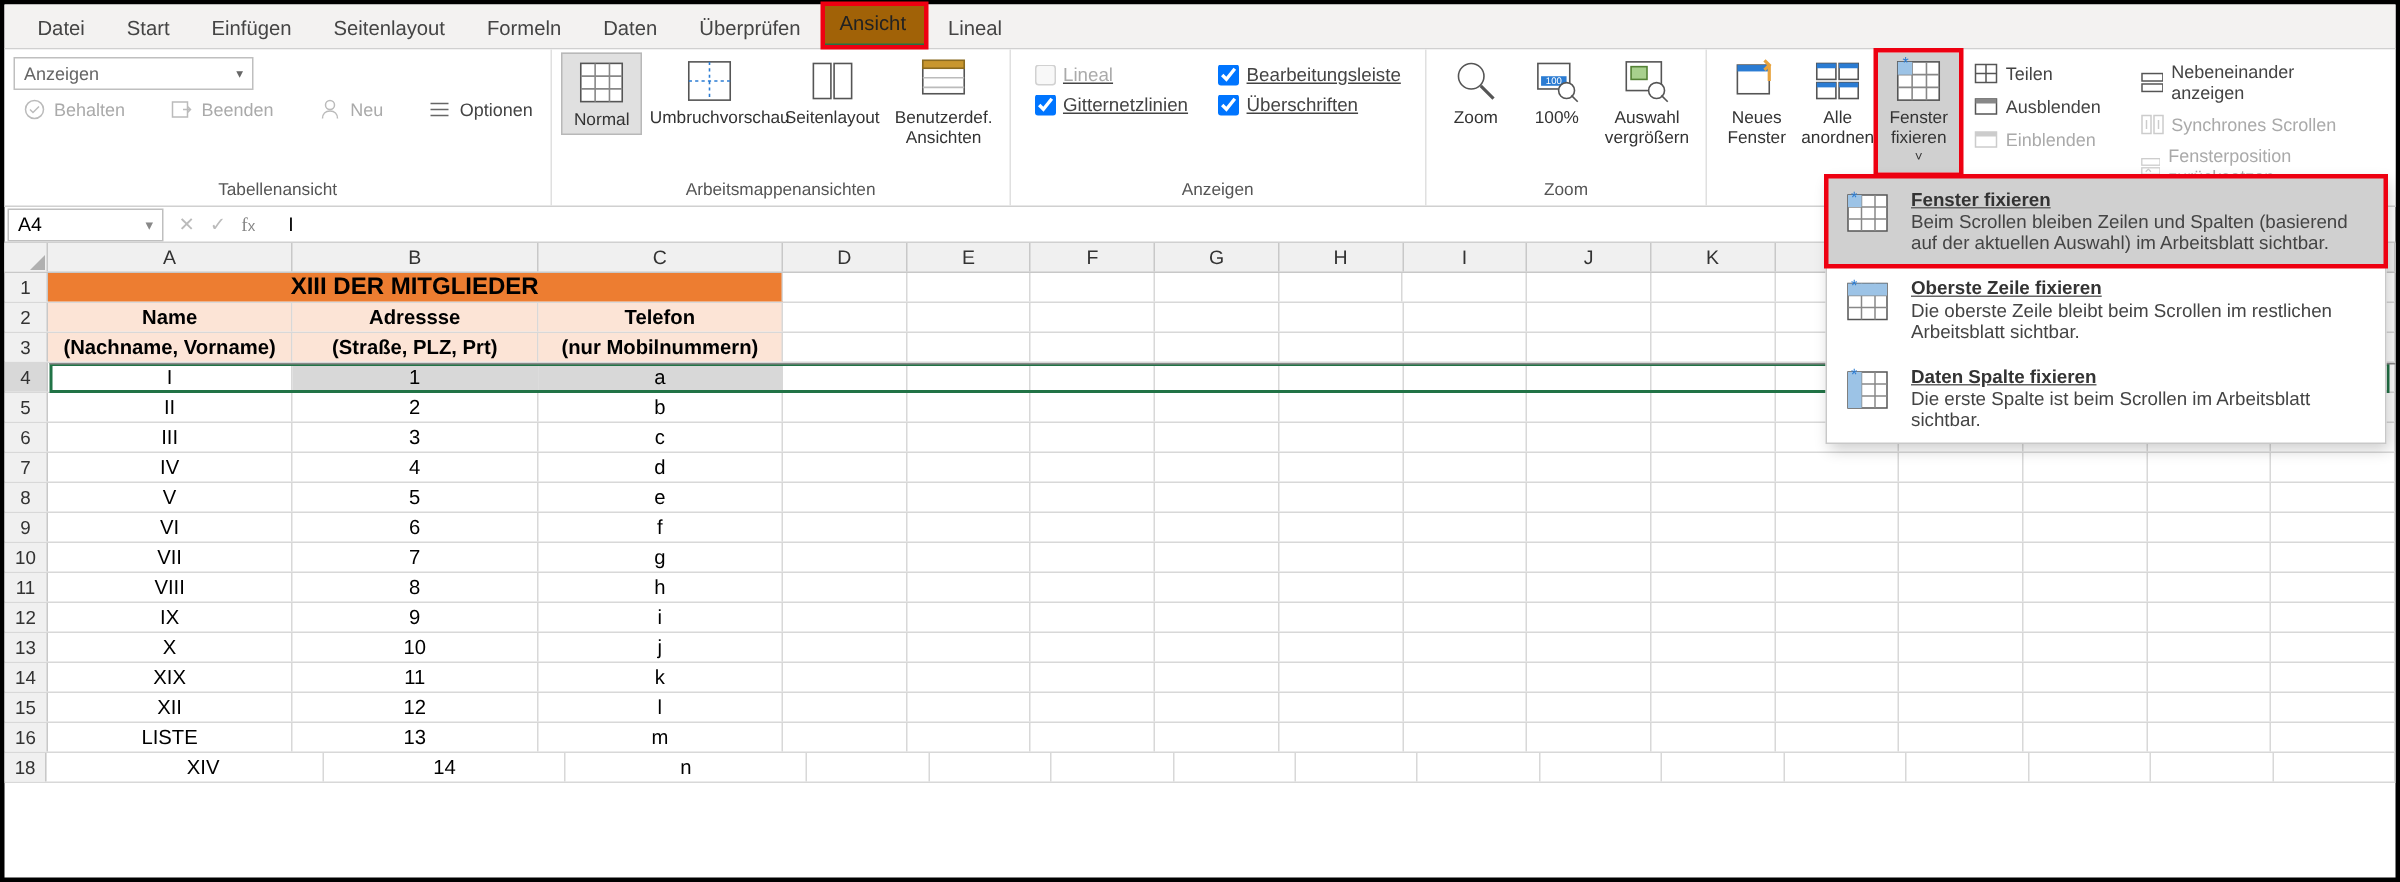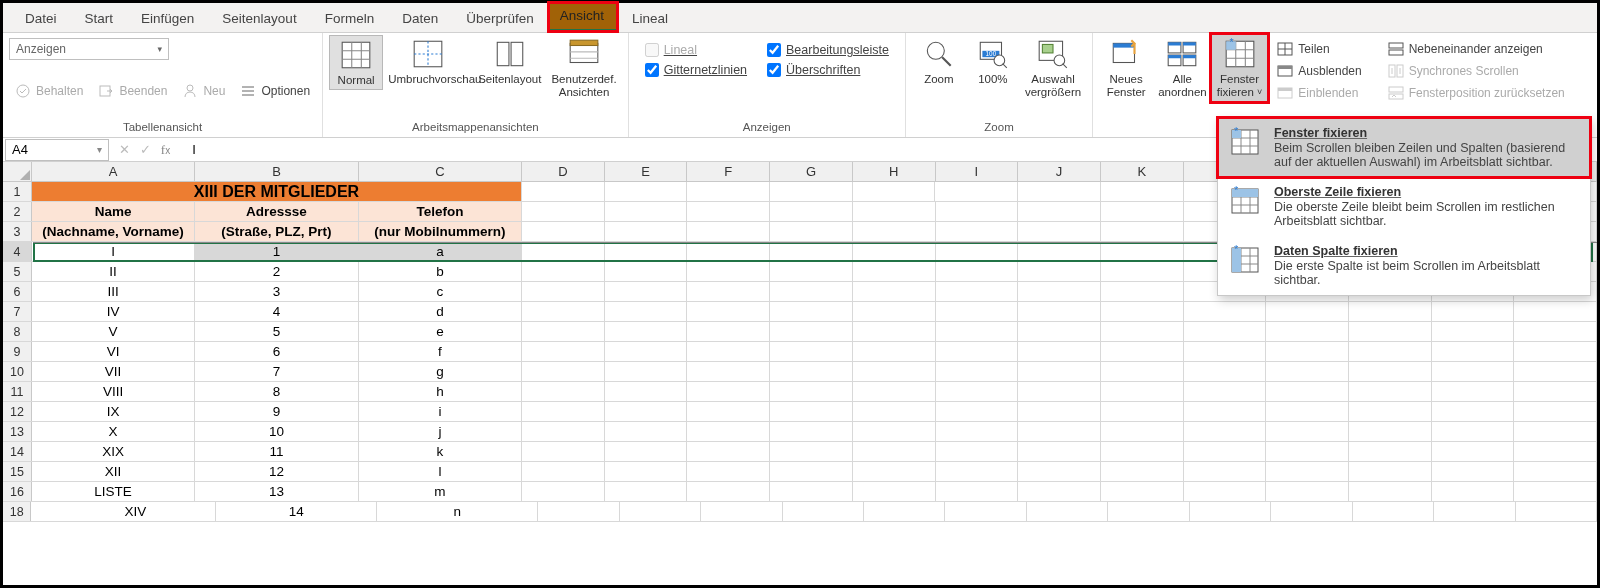--- a/index.html
+++ b/index.html
@@ -89,21 +89,21 @@
   </div>
 
   <div class="ribbon">
 
     <div class="group">
       <div class="group-body" style="flex-direction:column;gap:2px;padding-top:3px">
         <div class="styles-dd">
           <span>Anzeigen</span>
             <span class="caret">▾</span>
         </div>
-        <div style="display:flex;gap:3px;margin-top:19px">
+        <div style="display:flex;gap:18px;margin-top:1px">
           <div class="hbtn disabled">
               <svg viewBox="0 0 16 16">
                 <circle cx="8" cy="8" r="6" fill="none" stroke="#bbb"></circle>
                 <path d="M5 8l2 2 4-4" stroke="#bbb" fill="none"></path>
               </svg>
               <span>Behalten</span>
             </div>
           <div class="hbtn disabled">
               <svg viewBox="0 0 16 16">
                 <rect x="2" y="3" width="10" height="10" fill="none" stroke="#bbb"></rect>

